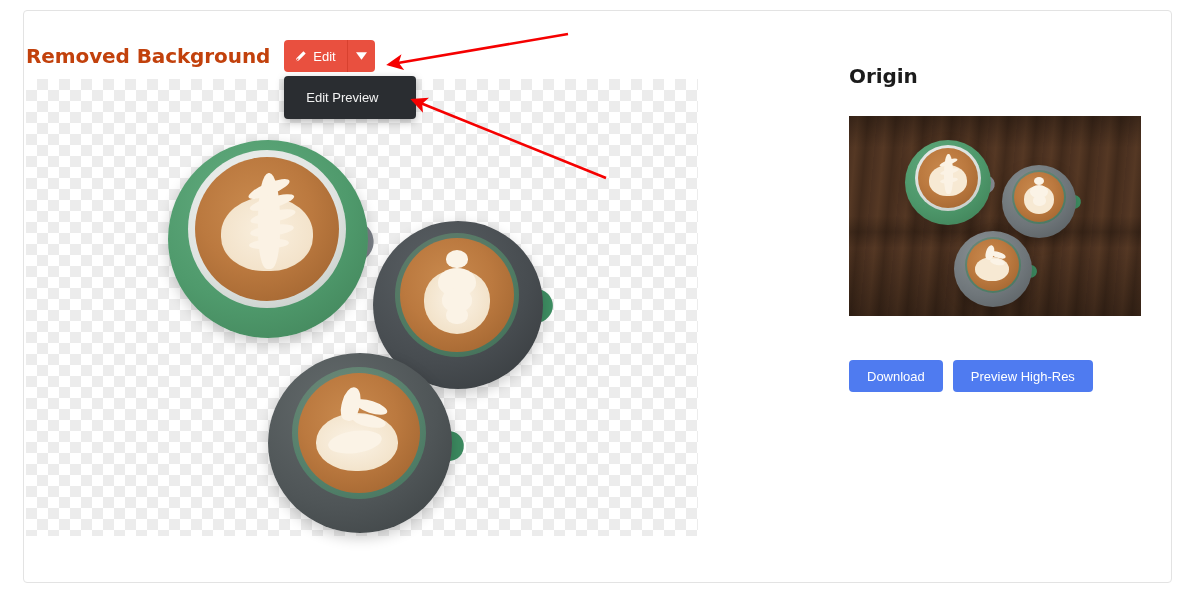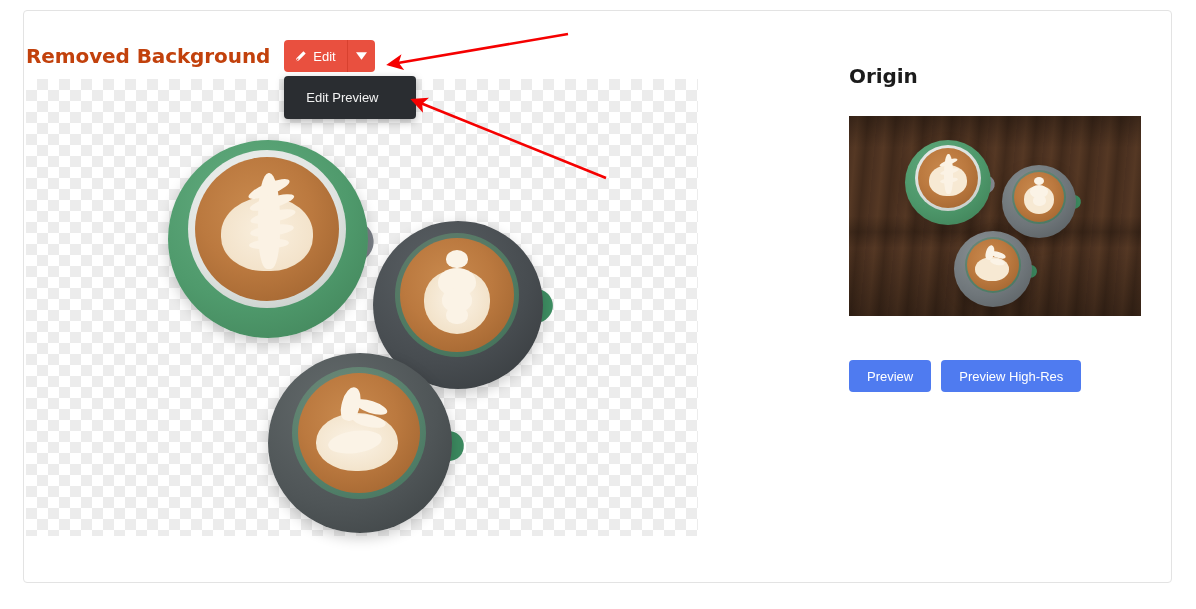--- a/index.html
+++ b/index.html
@@ -350,21 +350,21 @@
         <div class="crema" style="left:14px;top:9px;width:52px;height:52px;">
           <div class="foam" style="left:8px;top:18px;width:34px;height:24px;border-radius:50% 50% 48% 48%;background:#f7e9d3;"></div>
           <div class="foam" style="left:19px;top:6px;width:8px;height:15px;border-radius:50% 50% 40% 40%;background:#fbf3e6;transform:rotate(14deg);"></div>
           <div class="foam" style="left:24px;top:13px;width:15px;height:6px;border-radius:50%;background:#fbf3e6;transform:rotate(18deg);"></div>
           <div class="foam" style="left:23px;top:20px;width:15px;height:6px;border-radius:50%;background:#fbf3e6;transform:rotate(12deg);"></div>
         </div>
       </div>
     </div>
 
     <div class="dlrow">
-      <button class="btn-blue">Preview</button>
+      <button class="btn-blue">Download</button>
       <button class="btn-blue">Preview High-Res</button>
     </div>
   </div>
 
   <svg class="annot" xmlns="http://www.w3.org/2000/svg">
     <defs>
       <marker id="ah" markerWidth="7" markerHeight="7" refX="5.4" refY="3.5" orient="auto">
         <path d="M6.5,3.5 L0,0.4 L1.6,3.5 L0,6.6 Z" fill="#f50000"></path>
       </marker>
     </defs>

